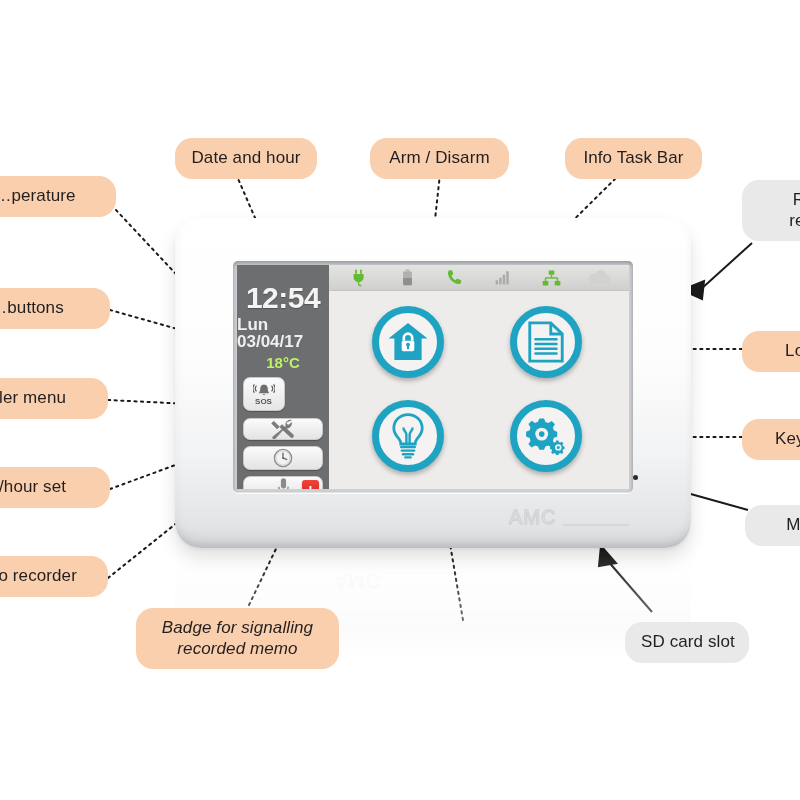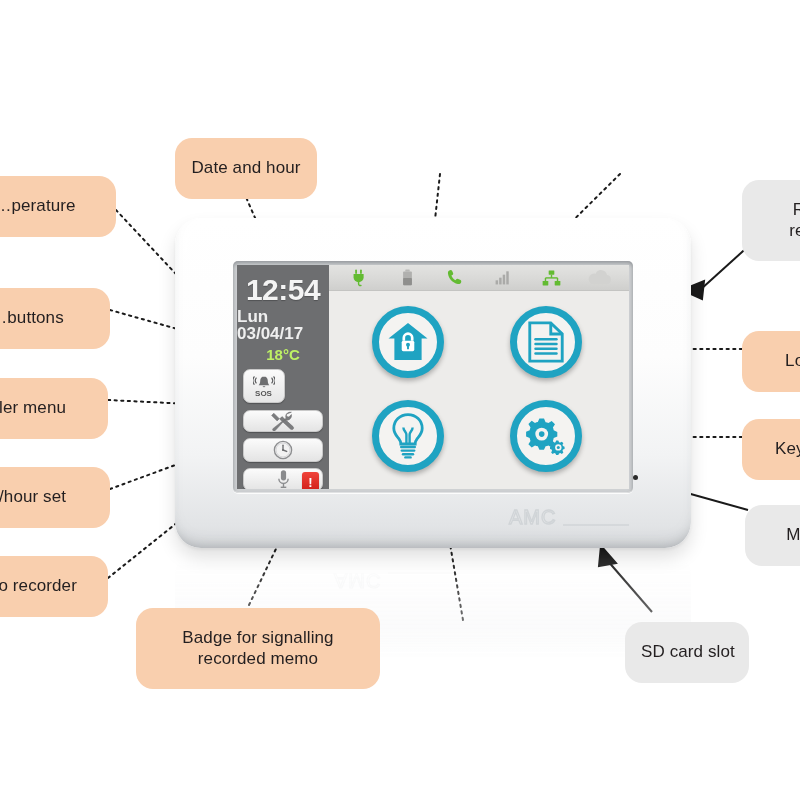--- a/index.html
+++ b/index.html
@@ -7,21 +7,21 @@
     width:800px;height:800px;position:relative;overflow:hidden;
     background:#ffffff;
     font-family:"Liberation Sans","DejaVu Sans",sans-serif;
   }
   #stage{position:absolute;inset:0;width:800px;height:800px;}
 
   
   .callout{
     position:absolute;
     border-radius:17px;
-    padding:20px 16px;
+    padding:10px 16px;
     font-size:17px;
     line-height:1.22;
     color:#231f20;
     white-space:pre;
     text-align:center;
     box-sizing:border-box;
     letter-spacing:.1px;
   }
   .callout.peach{background:#f9cfae;}
   .callout.grey{background:#e9e9e9;}
@@ -75,21 +75,21 @@
   #screen{
     position:relative;width:100%;height:100%;
     background:#ececeb;overflow:hidden;display:flex;
   }
 
   
   #sidebar{
     width:92px;height:100%;background:#6d6e70;
     position:relative;flex:0 0 92px;
     display:flex;flex-direction:column;align-items:center;
-    padding-top:10px;box-sizing:border-box;
+    padding-top:18px;box-sizing:border-box;
   }
   .clock{
     color:#f4f4f4;font-size:30px;font-weight:700;letter-spacing:-.5px;
     line-height:1;margin:0 0 3px 0;text-shadow:0 1px 1px rgba(0,0,0,.25);
   }
   .datetxt{color:#efefef;font-size:17px;font-weight:700;line-height:1;margin-bottom:5px;}
   .temptxt{color:#bef264;font-size:15px;font-weight:700;line-height:1;margin-bottom:7px;}
 
   .sosrow{display:flex;gap:7px;margin-bottom:7px;}
   .skey{
@@ -427,30 +427,32 @@
   <div class="callout peach" style="left:-56px;top:288px;width:166px;">…buttons</div>
 
   <div class="callout peach" style="left:-60px;top:378px;width:168px;">…ler menu</div>
 
   <div class="callout peach" style="left:-62px;top:467px;width:172px;">…/hour set</div>
 
   <div class="callout peach" style="left:-64px;top:556px;width:172px;">…mo recorder</div>
 
   <div class="callout peach" style="left:175px;top:138px;width:142px;">Date and hour</div>
 
-
+  <div class="callout peach" style="left:370px;top:138px;width:139px;">Arm / Disarm</div>
+
+  <div class="callout peach" style="left:565px;top:138px;width:137px;">Info Task Bar</div>
 
   <div class="callout grey" style="left:742px;top:180px;width:150px;">Rea…
 reset…</div>
 
   <div class="callout peach" style="left:742px;top:331px;width:132px;">Log…</div>
 
   <div class="callout peach" style="left:742px;top:419px;width:132px;">Keypa…</div>
 
   <div class="callout grey" style="left:745px;top:505px;width:132px;">Micr…</div>
 
-  <div class="callout peach" style="left:136px;top:608px;width:244px;">Badge for signalling
+  <div class="callout peach" style="left:136px;top:608px;width:203px;font-style:italic;">Badge for signalling
 recorded memo</div>
 
 
   <div class="callout grey" style="left:625px;top:622px;width:124px;">SD card slot</div>
 
 </div>
 
 </body></html>

